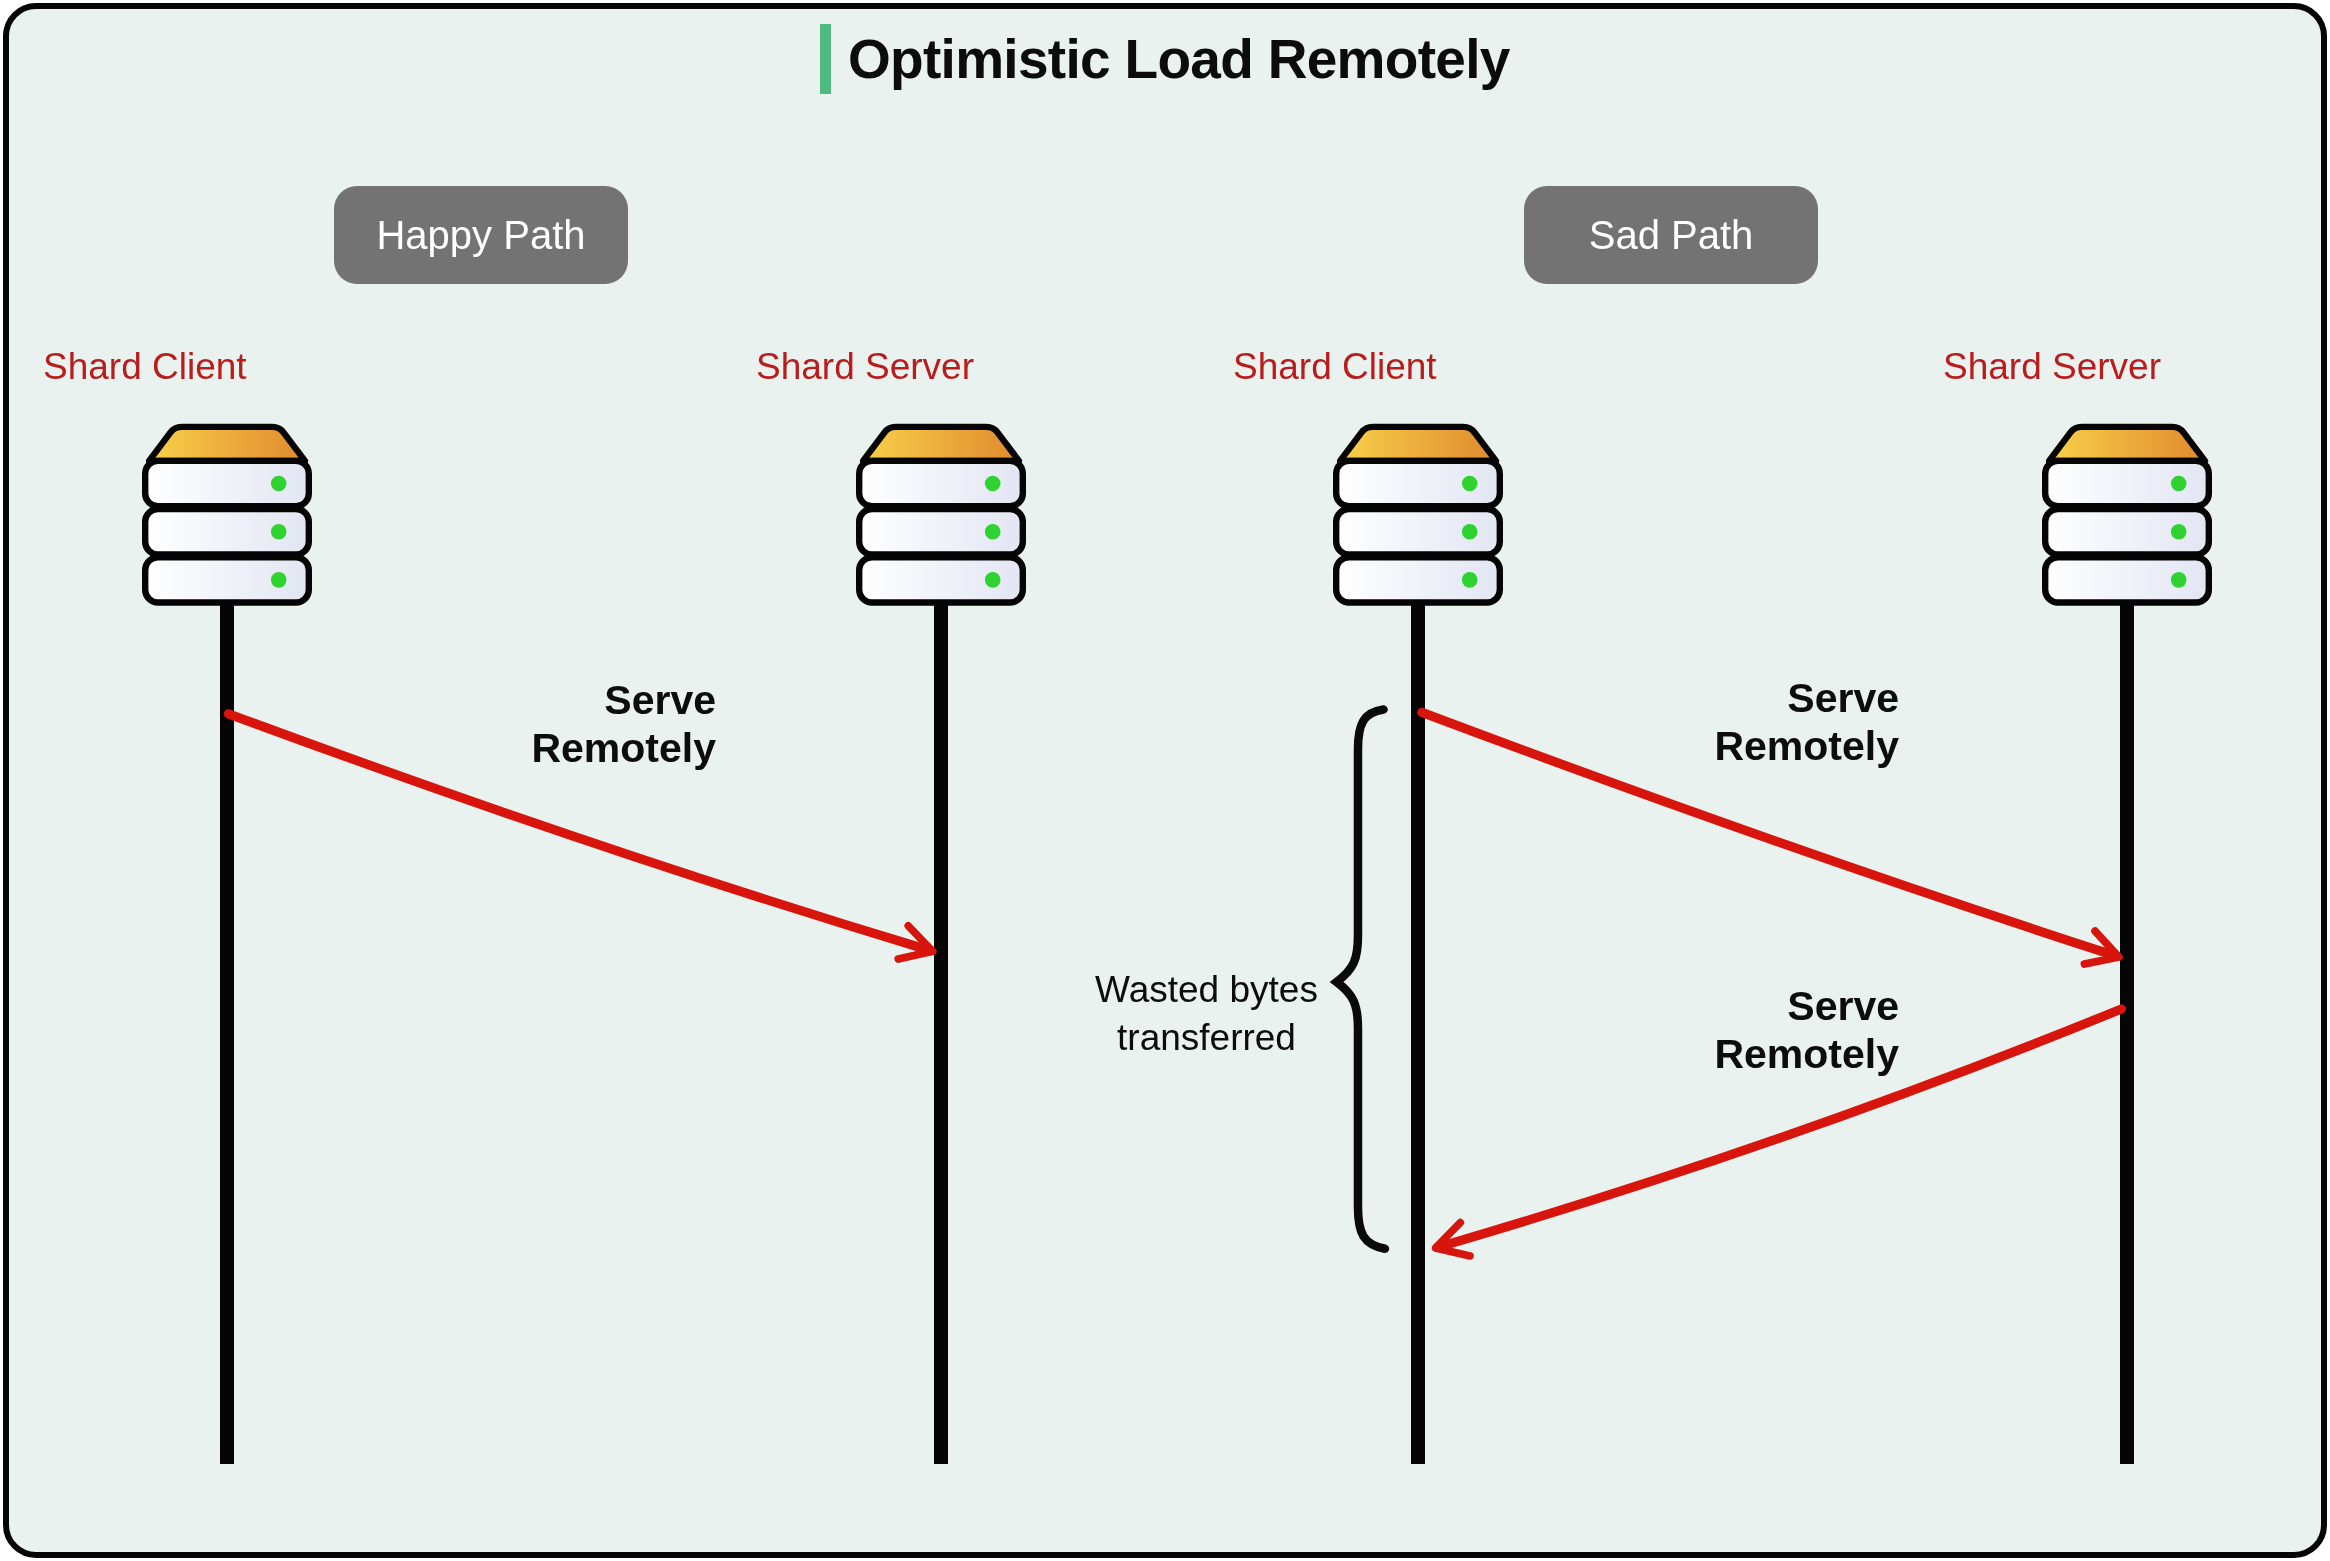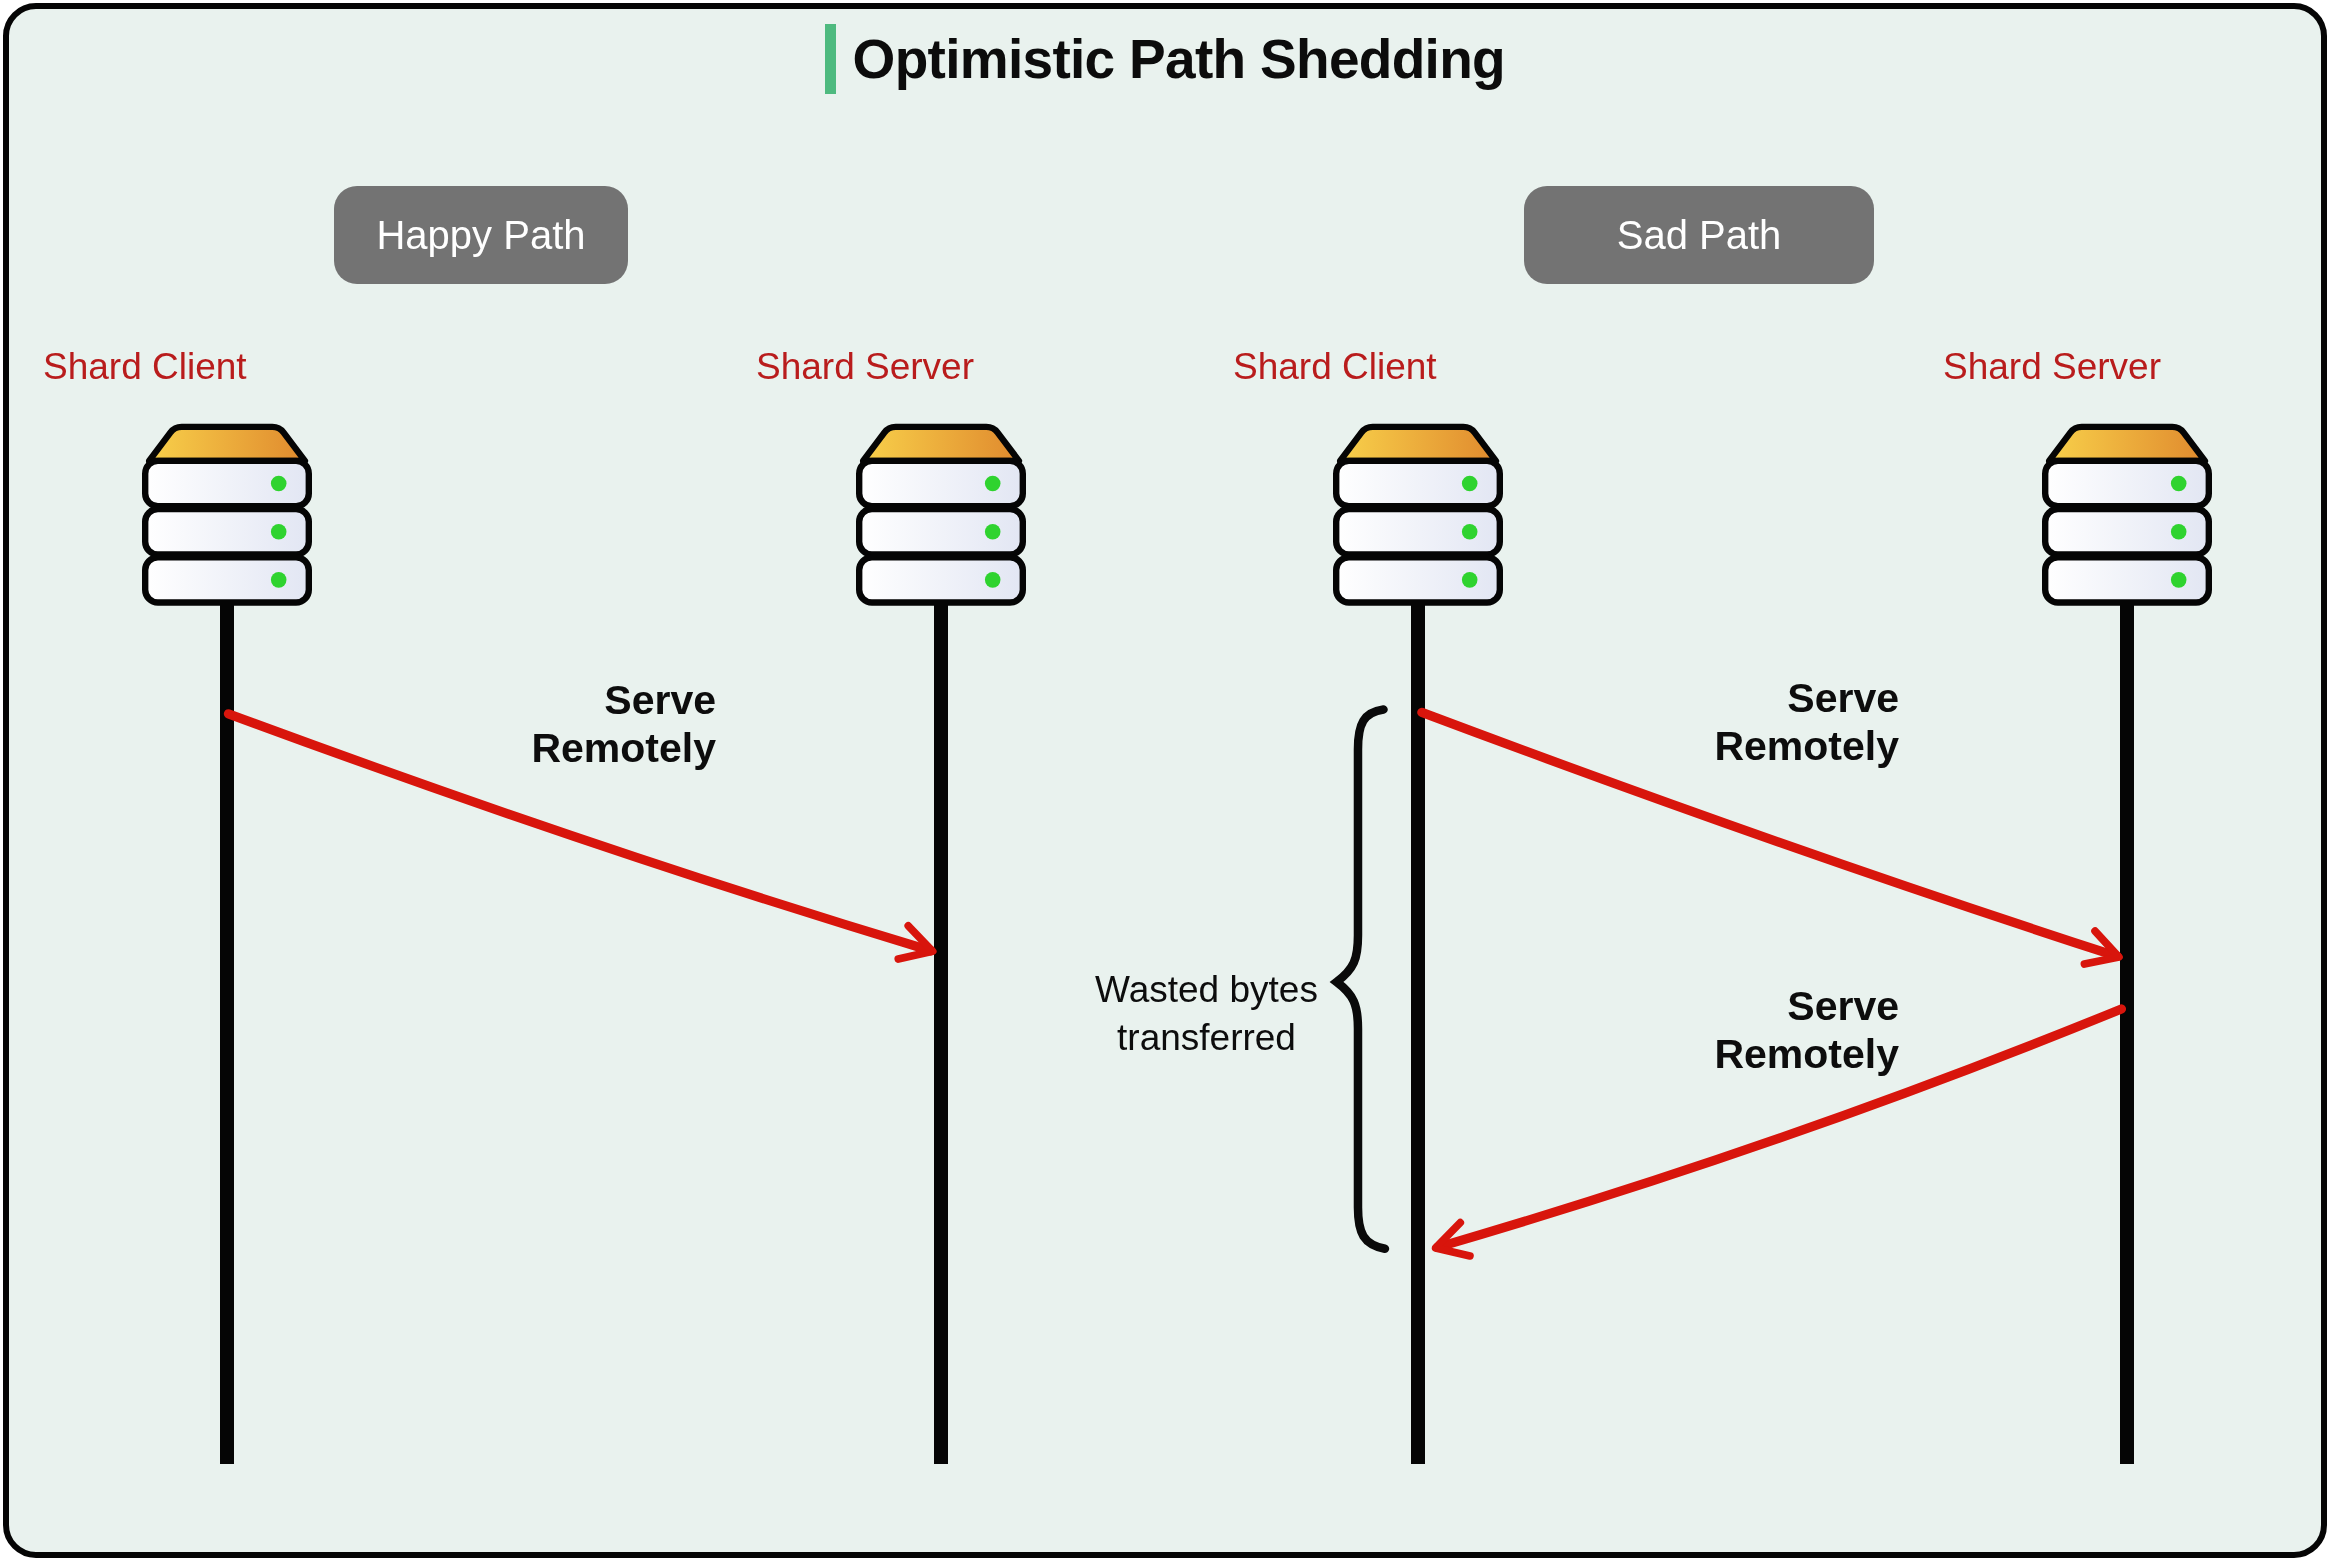--- a/index.html
+++ b/index.html
@@ -50,21 +50,21 @@
     display: flex;
     align-items: center;
     justify-content: center;
   }
   .badge span {
     color: #ffffff;
     font-size: 40px;
     white-space: nowrap;
   }
   .badge.happy { left: 334px; top: 186px; width: 294px; height: 98px; }
-  .badge.sad   { left: 1524px; top: 186px; width: 350px; height: 98px; }
+  .badge.sad   { left: 1524px; top: 186px; width: 294px; height: 98px; }
   .actor-label {
     position: absolute;
     top: 346px;
     width: 369px;
     font-size: 37px;
     color: #b91c1c;
     white-space: nowrap;
   }
   .server-icon { position: absolute; top: 421px; width: 170px; height: 186px; }
   .lifeline {
@@ -120,21 +120,21 @@
       <path d="M 2 1.5 L 10 6 L 2 10.5" fill="none" stroke="#d8150c" stroke-width="2" stroke-linecap="round" stroke-linejoin="round"></path>
     </marker>
   </defs>
 </svg>
 
 <div class="stage">
   <div class="board"></div>
 
   <div class="title-row">
     <div class="title-accent"></div>
-    <div class="title-text">Optimistic Path Shedding</div>
+    <div class="title-text">Optimistic Load Remotely</div>
   </div>
 
   <div class="badge happy">
     <span>Happy Path</span>
   </div>
   <div class="badge sad">
     <span>Sad Path</span>
   </div>
 
   <div class="actor-label" style="left:43px">Shard Client</div>

